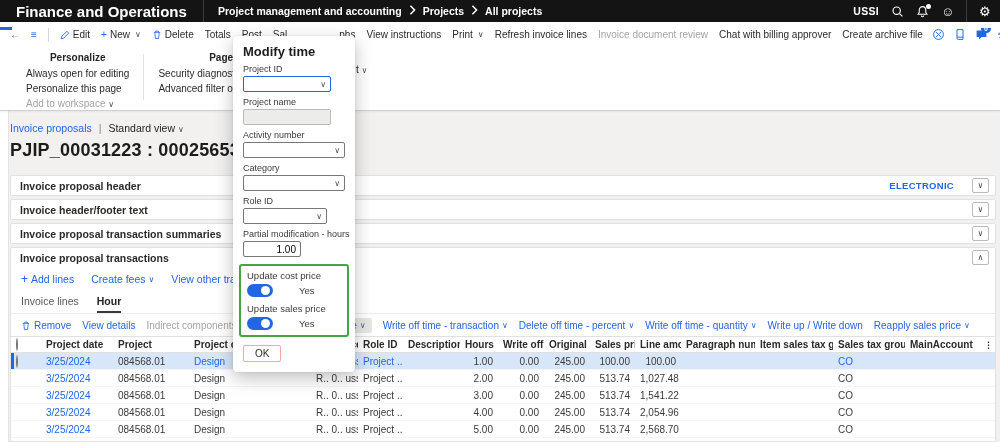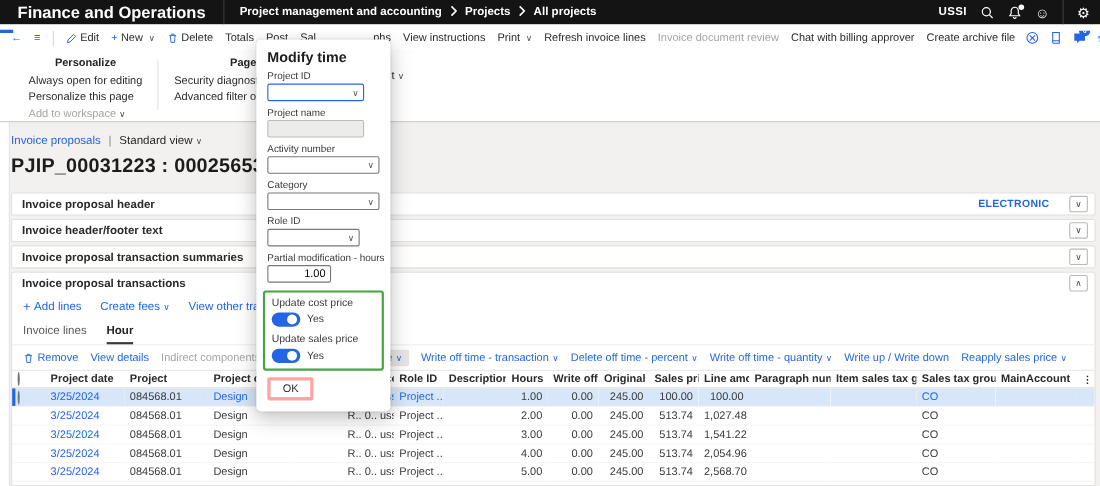--- a/index.html
+++ b/index.html
@@ -115,23 +115,23 @@
   .combo .cv { position:absolute; right:4px; font-size:8px; color:#54524f; pointer-events:auto; cursor:pointer; }
   .combo.focus { border:1.5px solid #2266e3; }
   .tbox.disabled { background:#ececeb; border-color:#bdbbb9; }
   .w88 { width:88px; } .w100 { width:100%; } .w84 { width:84px; } .w58 { width:58px; }
   .tbox.right input { text-align:right; }
   .hl-box { border:2px solid #42a642; border-radius:3px; margin:7px -4px 6px; padding:4px 6px; }
   .tgl-label { font-size:9.5px; color:#3b3a39; }
   .tgl-row { display:flex; align-items:center; gap:6px; margin:3px 0 6px; }
   .toggle { width:26px; height:13px; border-radius:7px; background:#2266e3; position:relative; cursor:pointer; flex:0 0 auto; }
   .toggle .knob { position:absolute; top:2px; right:3px; width:9px; height:9px; border-radius:50%; background:#fff; }
-  .tgl-val { font-size:9.5px; color:#3b3a39; }
+  .tgl-val { font-size:9.5px; color:#3b3a39;margin-left:20px; }
   .ok-btn { font-family:"Liberation Sans",sans-serif; font-size:10px; color:#2b2a29; background:#fff;
-            border:3px solid #fca5a5; border-radius:2px; padding:2px 11px; cursor:pointer; }
+            border:1px solid #fca5a5; border-radius:2px; padding:2px 11px; cursor:pointer; }
 </style>
 </head>
 <body>
 
 <header class="topbar">
   <div class="tb-app">Finance and Operations</div>
   <div class="tb-sep"></div>
   <nav class="tb-crumbs">
     <span class="tb-crumb">Project management and accounting</span>
     <span class="tb-chev">

